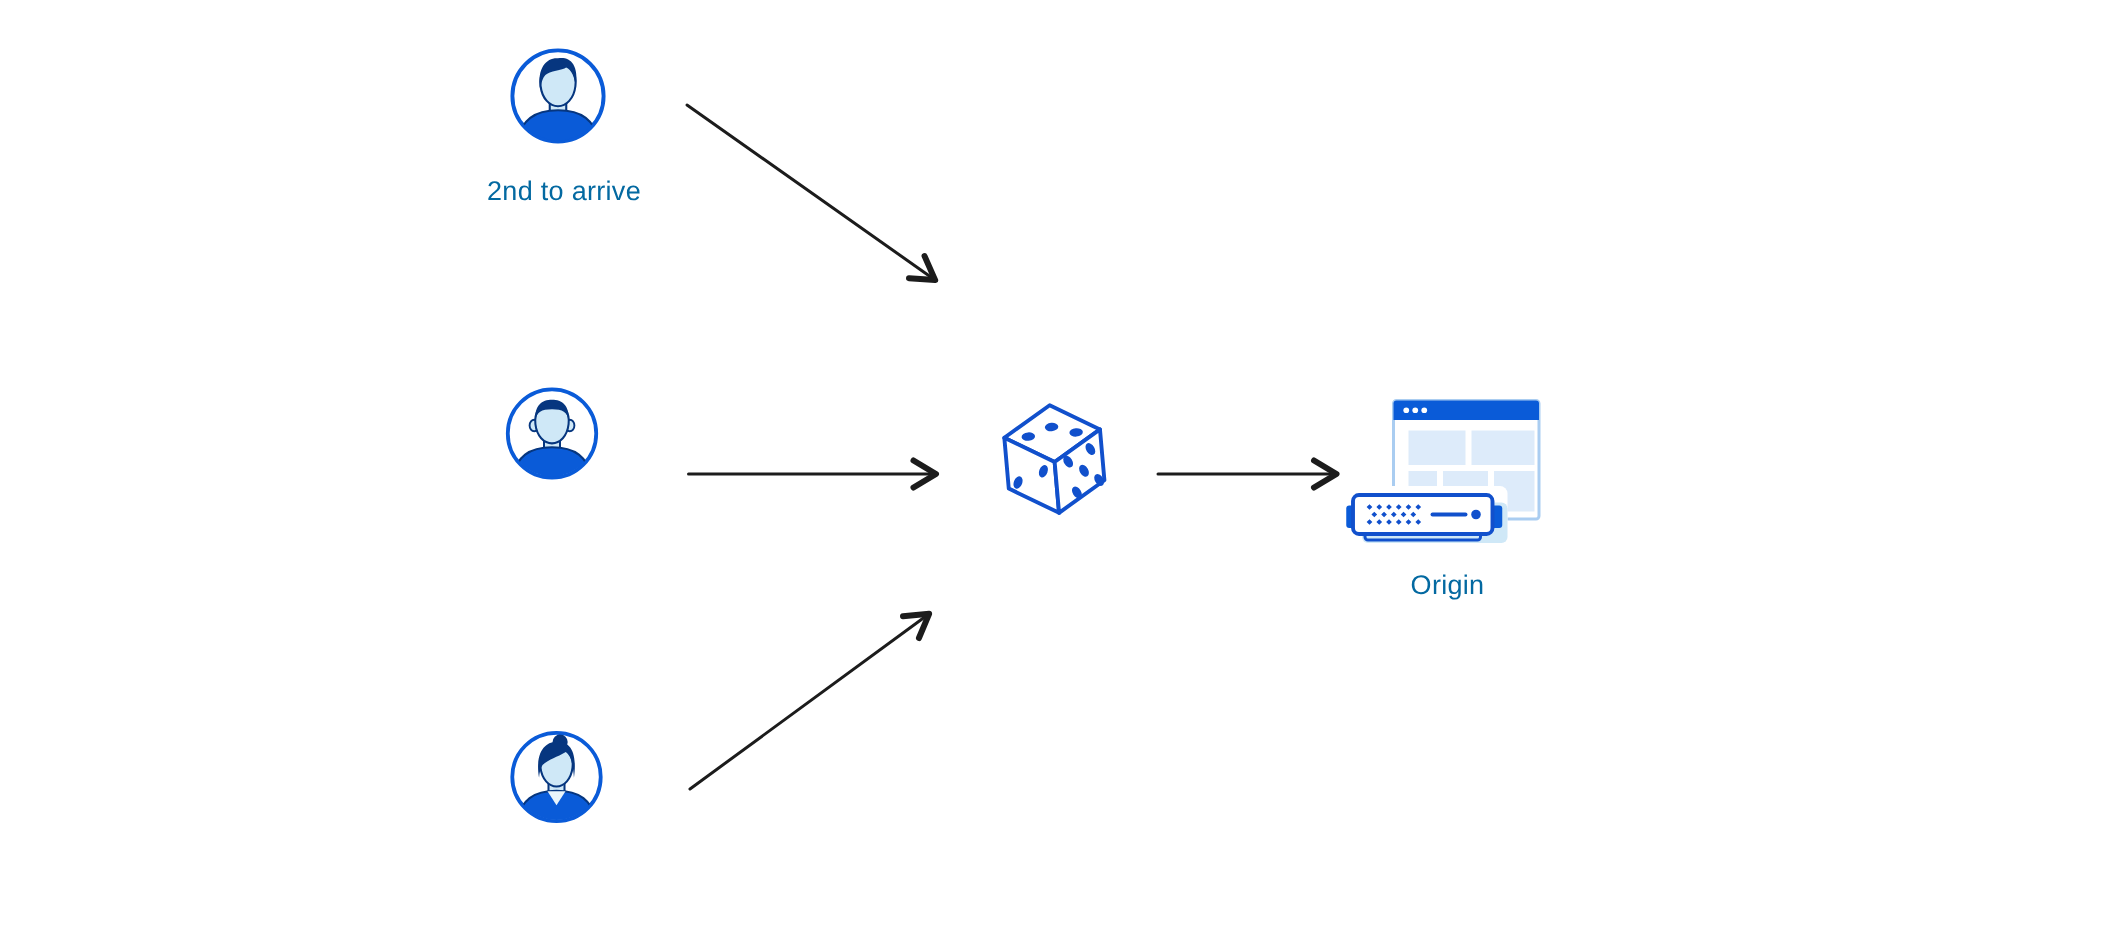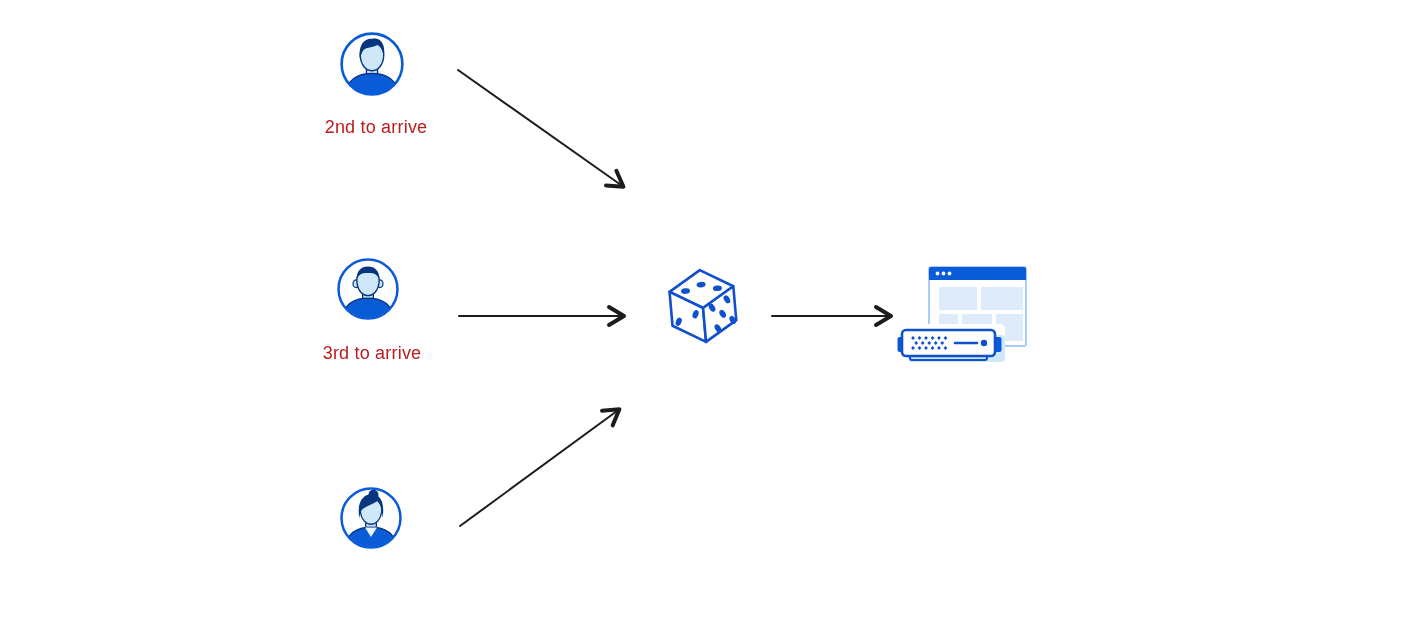--- a/index.html
+++ b/index.html
@@ -11,21 +11,21 @@
     overflow: hidden;
     font-family: "Liberation Sans", "DejaVu Sans", sans-serif;
   }
   .abs { position: absolute; }
   .node-label {
     position: absolute;
     width: 180px;
     text-align: center;
     font-size: 18px;
     line-height: 20px;
-    color: #b91c1c;
+    color: #0369a1;
     letter-spacing: 0.2px;
   }
   svg { display: block; }
   .arrows { position: absolute; left: 0; top: 0; }
 </style>
 </head>
 <body>
 
 <div class="canvas">
 
@@ -72,21 +72,20 @@
       <g clip-path="url(#clipB)">
         <path d="M27.5,30 L38.5,30 L38.5,45 L27.5,45 Z" fill="#cfe8f7" stroke="#06367f" stroke-width="1.4"></path>
         <path d="M5,68 C7,47.5 19,42.5 33,42.5 C47,42.5 59,47.5 61,68 Z" fill="#0a5bd8" stroke="#06367f" stroke-width="1.4"></path>
         <ellipse cx="20.8" cy="27.5" rx="3.2" ry="4" fill="#cfe8f7" stroke="#06367f" stroke-width="1.3"></ellipse>
         <ellipse cx="45.2" cy="27.5" rx="3.2" ry="4" fill="#cfe8f7" stroke="#06367f" stroke-width="1.3"></ellipse>
         <path d="M33,12 C41.2,12 45.3,18.4 44.4,26.6 C43.5,34.8 38.5,39.8 33,39.8 C27.5,39.8 22.5,34.8 21.6,26.6 C20.7,18.4 24.8,12 33,12 Z" fill="#cfe8f7" stroke="#06367f" stroke-width="1.4"></path>
         <path d="M21.4,24.5 C21,13.5 26,9.8 33,9.8 C40,9.8 45,13.5 44.6,24.5 C43.4,18.2 40.4,16.4 33,16.4 C25.6,16.4 22.6,18.2 21.4,24.5 Z" fill="#06367f"></path>
       </g>
     </svg>
   </div>
-  <div class="node-label" style="left:282px; top:343px;">3rd to arrive</div>
 
   <div class="abs" style="left:339px; top:486px;">
     <svg width="64" height="64" viewBox="0 0 66 66">
       <defs>
           <clipPath id="clipC">
             <circle cx="33" cy="33" r="29.6"></circle>
           </clipPath>
         </defs>
       <circle cx="33" cy="33" r="30.4" fill="#ffffff" stroke="#0a5bd8" stroke-width="2.6"></circle>
       <g clip-path="url(#clipC)">
@@ -147,14 +146,15 @@
       <rect x="101.5" y="77" width="8" height="15" rx="2" fill="#0a5bd8"></rect>
       <rect x="10" y="70" width="93" height="26" rx="4" fill="#ffffff" stroke="#1150cc" stroke-width="2.6"></rect>
       <path fill="#1150cc" d="
         M21,76.1 l1.9,1.9 l-1.9,1.9 l-1.9,-1.9 Z  M27.5,76.1 l1.9,1.9 l-1.9,1.9 l-1.9,-1.9 Z  M34,76.1 l1.9,1.9 l-1.9,1.9 l-1.9,-1.9 Z  M40.5,76.1 l1.9,1.9 l-1.9,1.9 l-1.9,-1.9 Z  M47,76.1 l1.9,1.9 l-1.9,1.9 l-1.9,-1.9 Z  M53.5,76.1 l1.9,1.9 l-1.9,1.9 l-1.9,-1.9 Z
         M24.2,81.1 l1.9,1.9 l-1.9,1.9 l-1.9,-1.9 Z  M30.7,81.1 l1.9,1.9 l-1.9,1.9 l-1.9,-1.9 Z  M37.2,81.1 l1.9,1.9 l-1.9,1.9 l-1.9,-1.9 Z  M43.7,81.1 l1.9,1.9 l-1.9,1.9 l-1.9,-1.9 Z  M50.2,81.1 l1.9,1.9 l-1.9,1.9 l-1.9,-1.9 Z
         M21,86.1 l1.9,1.9 l-1.9,1.9 l-1.9,-1.9 Z  M27.5,86.1 l1.9,1.9 l-1.9,1.9 l-1.9,-1.9 Z  M34,86.1 l1.9,1.9 l-1.9,1.9 l-1.9,-1.9 Z  M40.5,86.1 l1.9,1.9 l-1.9,1.9 l-1.9,-1.9 Z  M47,86.1 l1.9,1.9 l-1.9,1.9 l-1.9,-1.9 Z  M53.5,86.1 l1.9,1.9 l-1.9,1.9 l-1.9,-1.9 Z"></path>
       <line x1="63" y1="83" x2="85" y2="83" stroke="#1150cc" stroke-width="2.6" stroke-linecap="round"></line>
       <circle cx="92" cy="83" r="3.2" fill="#1150cc"></circle>
     </svg>
   </div>
+  <div class="node-label" style="left:875px; top:380px;">Origin</div>
 
 </div>
 
 </body></html>

